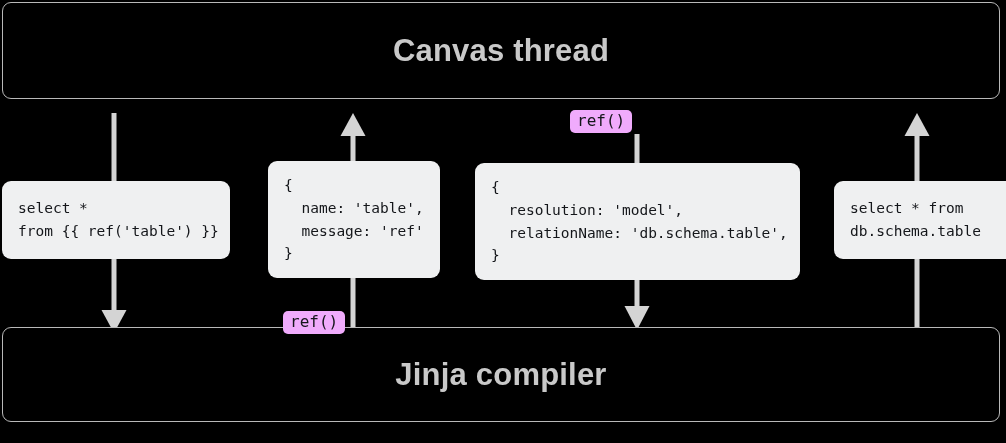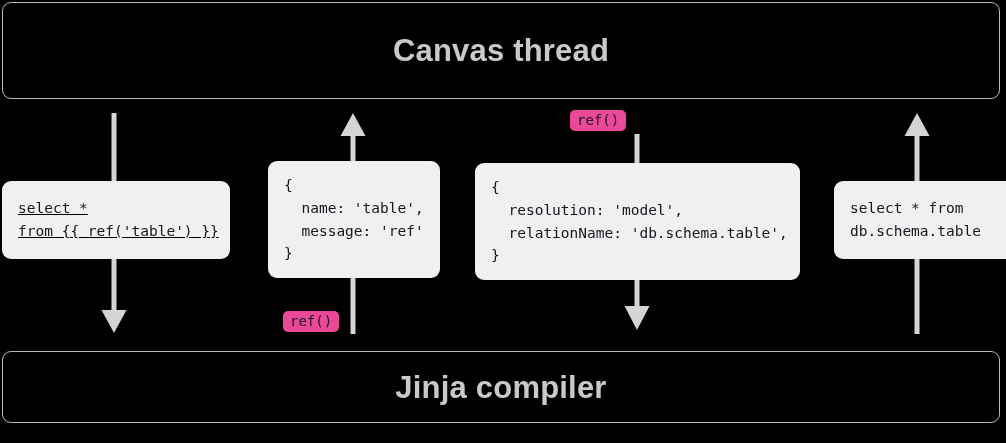--- a/index.html
+++ b/index.html
@@ -33,21 +33,21 @@
   }
   .banner-label {
     color: #c9c9c9;
     font-family: "Liberation Sans", sans-serif;
     font-weight: bold;
     font-size: 31px;
     letter-spacing: 0.2px;
     line-height: 1;
   }
   #banner-top    { top: 2px;   height: 97px; }
-  #banner-bottom { top: 351px; height: 72px; }
+  #banner-bottom { top: 327px; height: 95px; }
 
   
   #arrows {
     position: absolute;
     left: 0;
     top: 0;
     width: 1006px;
     height: 443px;
     pointer-events: none;
   }
@@ -64,33 +64,33 @@
   }
   .card pre {
     margin: 0;
     font-family: "DejaVu Sans Mono", "Liberation Mono", monospace;
     font-size: 14.5px;
     line-height: 1.58;
     color: #14161a;
     white-space: pre;
   }
 
-  #card-sql-in   { left: 2px;   top: 181px; width: 228px; height: 78px; text-decoration: underline; }
+  #card-sql-in   { left: 2px;   top: 181px; width: 228px; height: 78px; }
   #card-ref-msg  { left: 268px; top: 161px; width: 172px; height: 117px; }
   #card-ref-res  { left: 475px; top: 163px; width: 325px; height: 117px; }
   #card-sql-out  { left: 834px; top: 181px; width: 199px; height: 78px; }
 
   
   .pill {
     position: absolute;
-    background: #ec4899;
+    background: #f0abfc;
     border-radius: 5px;
     padding: 3px 7px 4px 7px;
     font-family: "DejaVu Sans Mono", "Liberation Mono", monospace;
-    font-size: 14px;
+    font-size: 16px;
     line-height: 1;
     color: #14161a;
     white-space: nowrap;
   }
   #pill-ref-top    { left: 570px; top: 110px; }
   #pill-ref-bottom { left: 283px; top: 311px; }
 </style>
 </head>
 <body>
 

